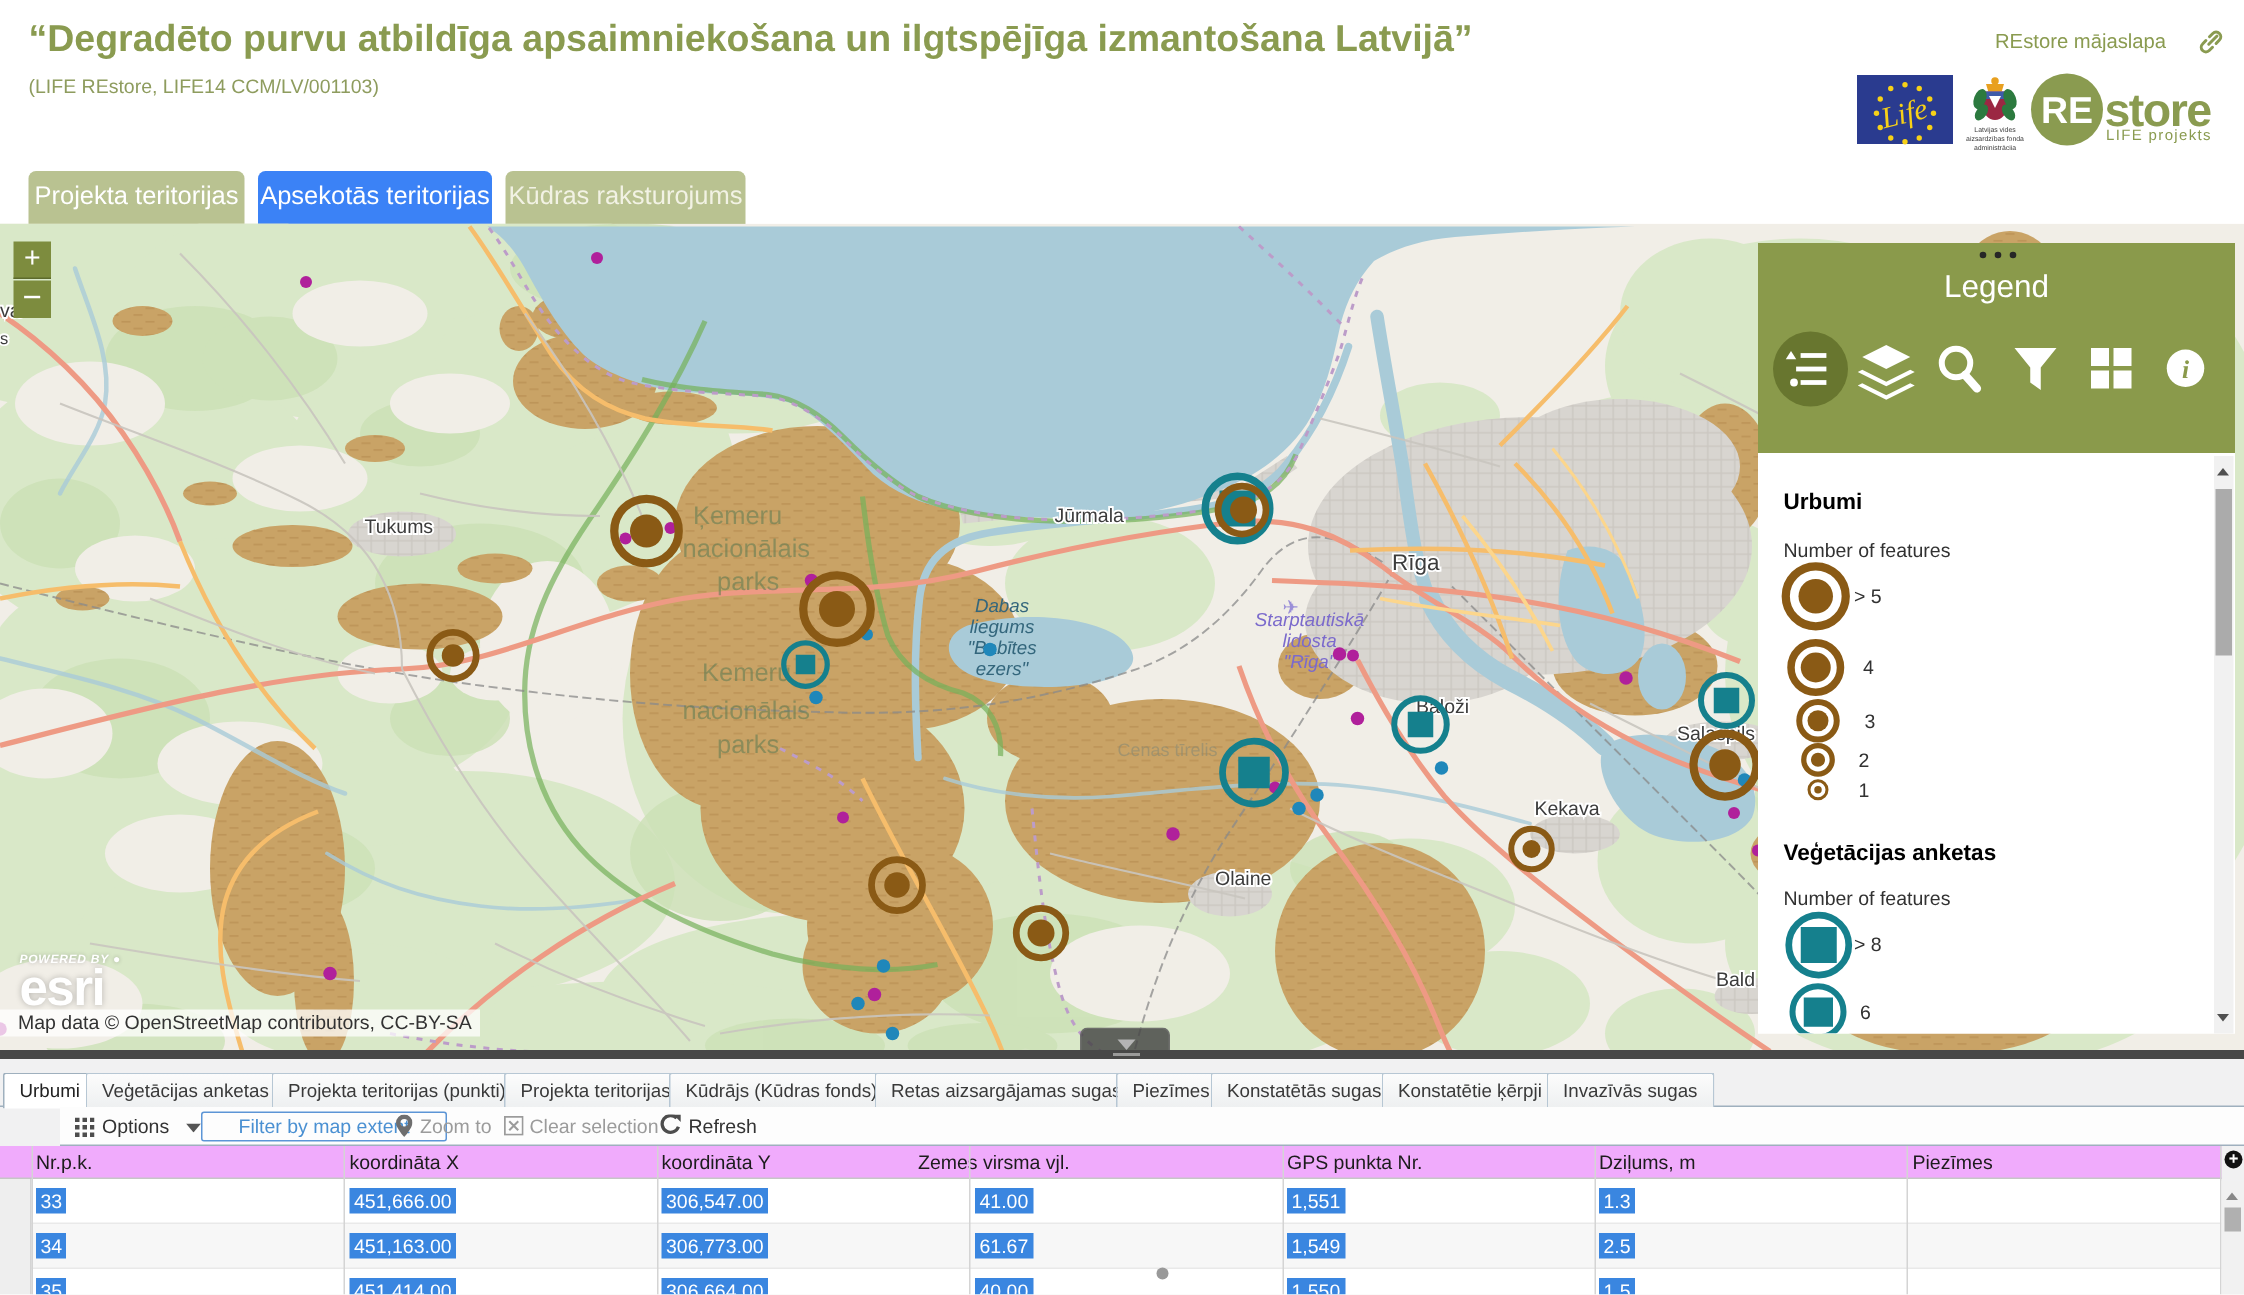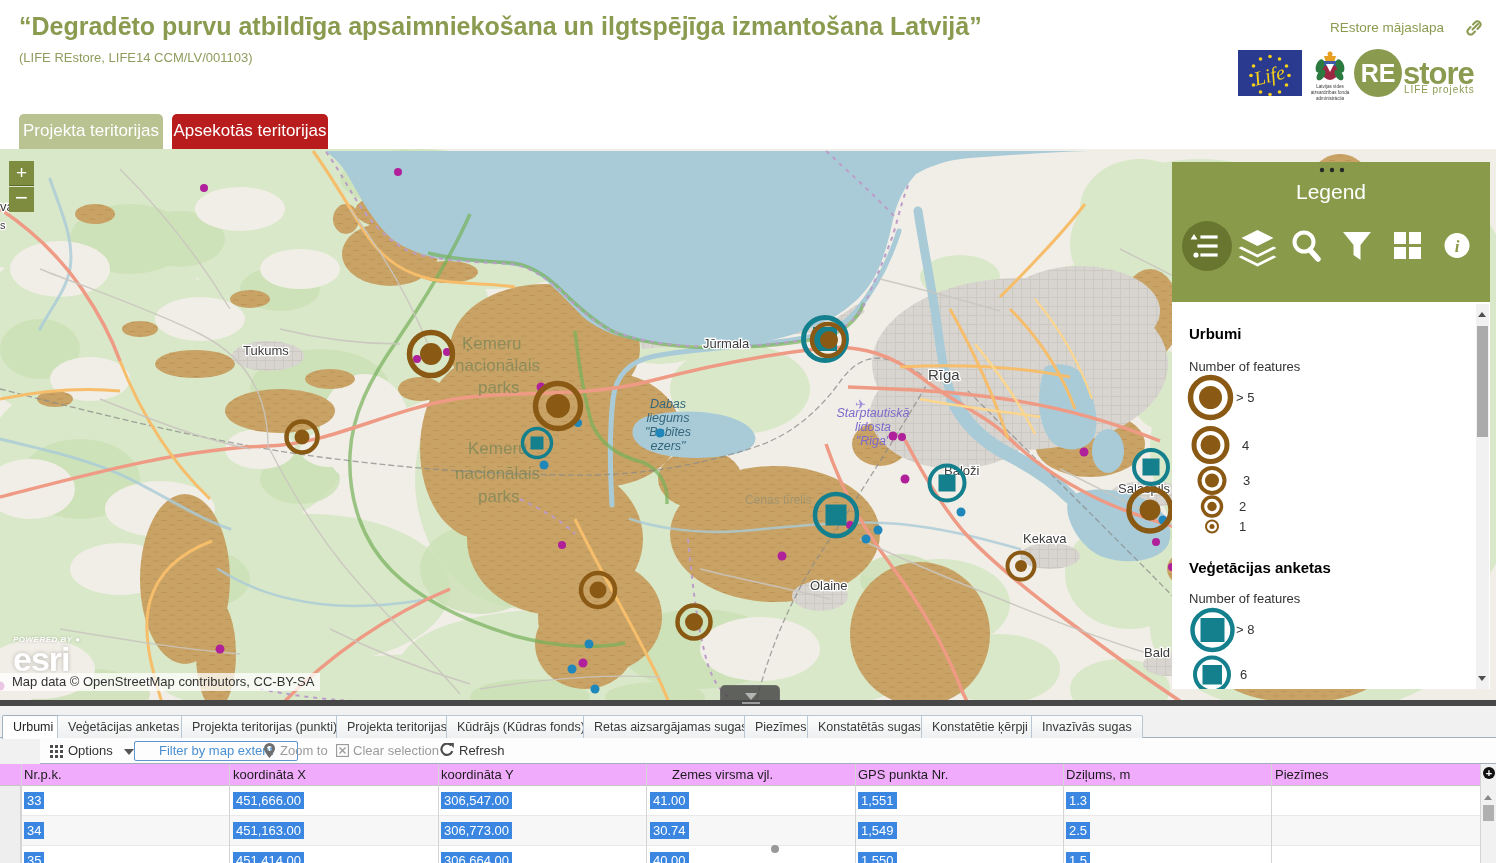--- a/index.html
+++ b/index.html
@@ -11,21 +11,21 @@
 #title { position:absolute; left:19px; top:12px; font-size:25px; font-weight:bold; color:#8a9b50; }
 #subtitle { position:absolute; left:19px; top:50px; font-size:13px; color:#8e9c5e; }
 #homelink { position:absolute; left:1330px; top:20px; font-size:13.5px; color:#8a9b50; }
 #linkicon { position:absolute; left:1464px; top:18px; }
 #logos { position:absolute; left:1238px; top:48px; }
 
 
 .toptab { position:absolute; top:114px; height:36px; border-radius:5px 5px 0 0;
   color:#fff; font-size:17px; text-align:center; line-height:34px; }
 #tab1 { left:19px;  width:144px; background:#b9c291; }
-#tab2 { left:172px; width:156px; background:#b91c1c; }
+#tab2 { left:172px; width:156px; background:#3b82f6; }
 #tab3 { left:337px; width:160px; background:#b9c291; color:#f2f2e4; }
 
 
 #map { position:absolute; left:0; top:149px; width:1496px; height:557px; overflow:hidden; }
 #zoomin,#zoomout { position:absolute; left:9px; width:25px; height:25px; background:#7d8c3e;
   color:#fff; text-align:center; line-height:24px; font-size:19px; }
 #zoomin { top:12px; border-bottom:1px solid #5d6a2c; }
 #zoomout { top:38px; line-height:21px; font-size:22px; }
 #esri { position:absolute; left:13px; top:486px; color:#fff; }
 #esri .pb { font-size:8px; font-weight:bold; letter-spacing:0.5px; text-shadow:0 0 3px rgba(0,0,0,.25);font-style:italic; }
@@ -136,20 +136,21 @@
       </g>
     </g>
 
     <circle cx="140" cy="25" r="24" fill="#8a9b50"></circle>
     <text x="140" y="34" text-anchor="middle" font-size="25" font-weight="bold" fill="#fff">RE</text>
     <text x="165" y="36" font-size="31" font-weight="bold" fill="#8a9b50" letter-spacing="-1">store</text>
     <text x="166" y="45" font-size="10" fill="#8a9b50" letter-spacing="0.9">LIFE projekts</text>
   </svg></div>
   <div id="tab1" class="toptab">Projekta teritorijas</div>
   <div id="tab2" class="toptab">Apsekotās teritorijas</div>
+  <div id="tab3" class="toptab">Kūdras raksturojums</div>
 
   <div id="map">
     <svg id="mapsvg" width="1496" height="557" viewBox="0 0 1496 557">
       <defs>
         <pattern id="bogp" width="16" height="9" patternUnits="userSpaceOnUse">
           <rect width="16" height="9" fill="#c9a366"></rect>
           <path d="M1,2.5 h6 M9,7 h6" stroke="#bd9458" stroke-width="1"></path>
         </pattern>
         <pattern id="cityp" width="9" height="9" patternUnits="userSpaceOnUse">
           <rect width="9" height="9" fill="#d8d5d0"></rect>
@@ -606,40 +607,40 @@
       <svg class="tbi" style="left:400px;top:5px" width="14" height="14" viewBox="0 0 14 14">
         <path d="M12.3,8.2 a5.6,5.6 0 1 1 -1.2,-5.8" fill="none" stroke="#4d4d4d" stroke-width="2.2"></path>
         <path d="M8.8,0 h5 v5 Z" fill="#4d4d4d"></path>
       </svg>
       <span class="tbi" style="left:419px;top:5px;color:#333">Refresh</span>
     </div>
     <div id="gridhead">
       <span class="hc" style="left:24px">Nr.p.k.</span>
       <span class="hc" style="left:233px">koordināta X</span>
       <span class="hc" style="left:441px">koordināta Y</span>
-      <span class="hc" style="left:672px">Zemes virsma vjl.</span>
+      <span class="hc" style="left:612px">Zemes virsma vjl.</span>
       <span class="hc" style="left:858px">GPS punkta Nr.</span>
       <span class="hc" style="left:1066px">Dziļums, m</span>
       <span class="hc" style="left:1275px">Piezīmes</span>
     </div>
     <div class="row" style="top:80px;background:#fff">
       <div class="rowsel"></div>
       <span class="sel" style="left:24px">33</span>
       <span class="sel" style="left:233px">451,666.00</span>
       <span class="sel" style="left:441px">306,547.00</span>
       <span class="sel" style="left:650px">41.00</span>
       <span class="sel" style="left:858px">1,551</span>
       <span class="sel" style="left:1066px">1.3</span>
     </div>
     <div class="row" style="top:110px;background:#f7f7f7">
       <div class="rowsel"></div>
       <span class="sel" style="left:24px">34</span>
       <span class="sel" style="left:233px">451,163.00</span>
       <span class="sel" style="left:441px">306,773.00</span>
-      <span class="sel" style="left:650px">30.74</span>
+      <span class="sel" style="left:650px">61.67</span>
       <span class="sel" style="left:858px">1,549</span>
       <span class="sel" style="left:1066px">2.5</span>
     </div>
     <div class="row" style="top:140px;background:#fff;height:17px;border-bottom:none;overflow:hidden">
       <div class="rowsel" style="height:17px"></div>
       <span class="sel" style="left:24px">35</span>
       <span class="sel" style="left:233px">451,414.00</span>
       <span class="sel" style="left:441px">306,664.00</span>
       <span class="sel" style="left:650px">40.00</span>
       <span class="sel" style="left:858px">1,550</span>

